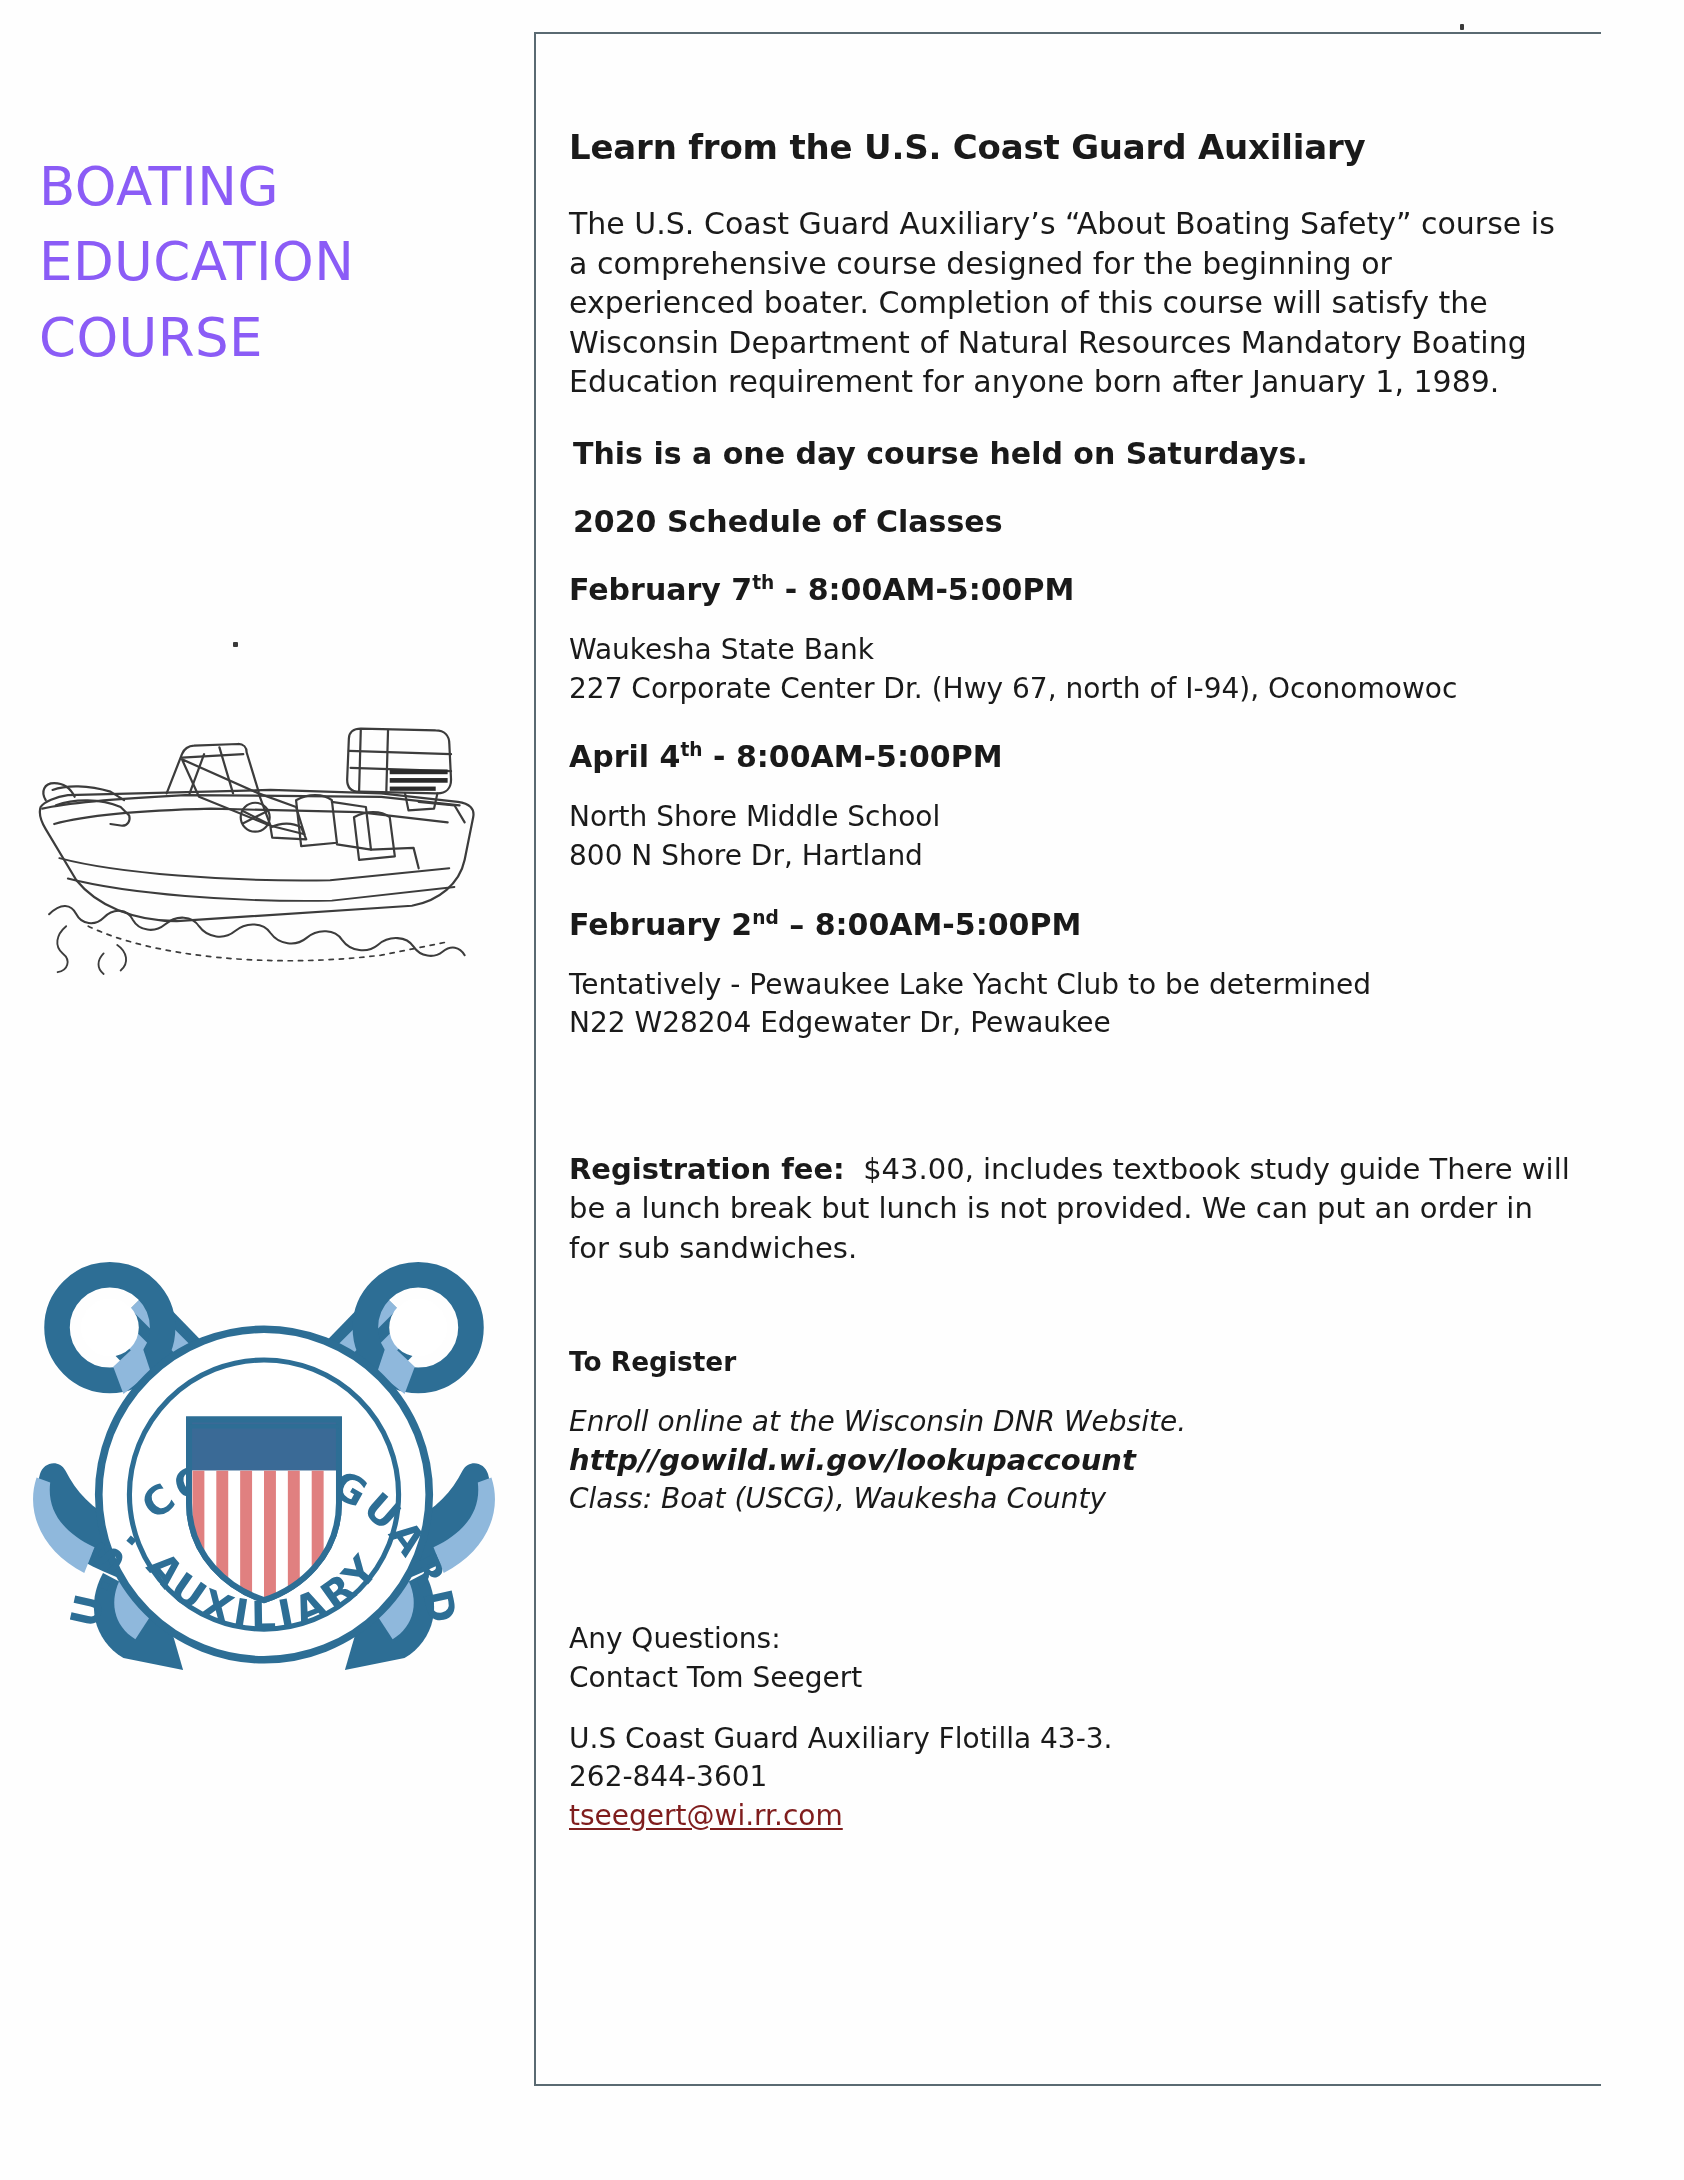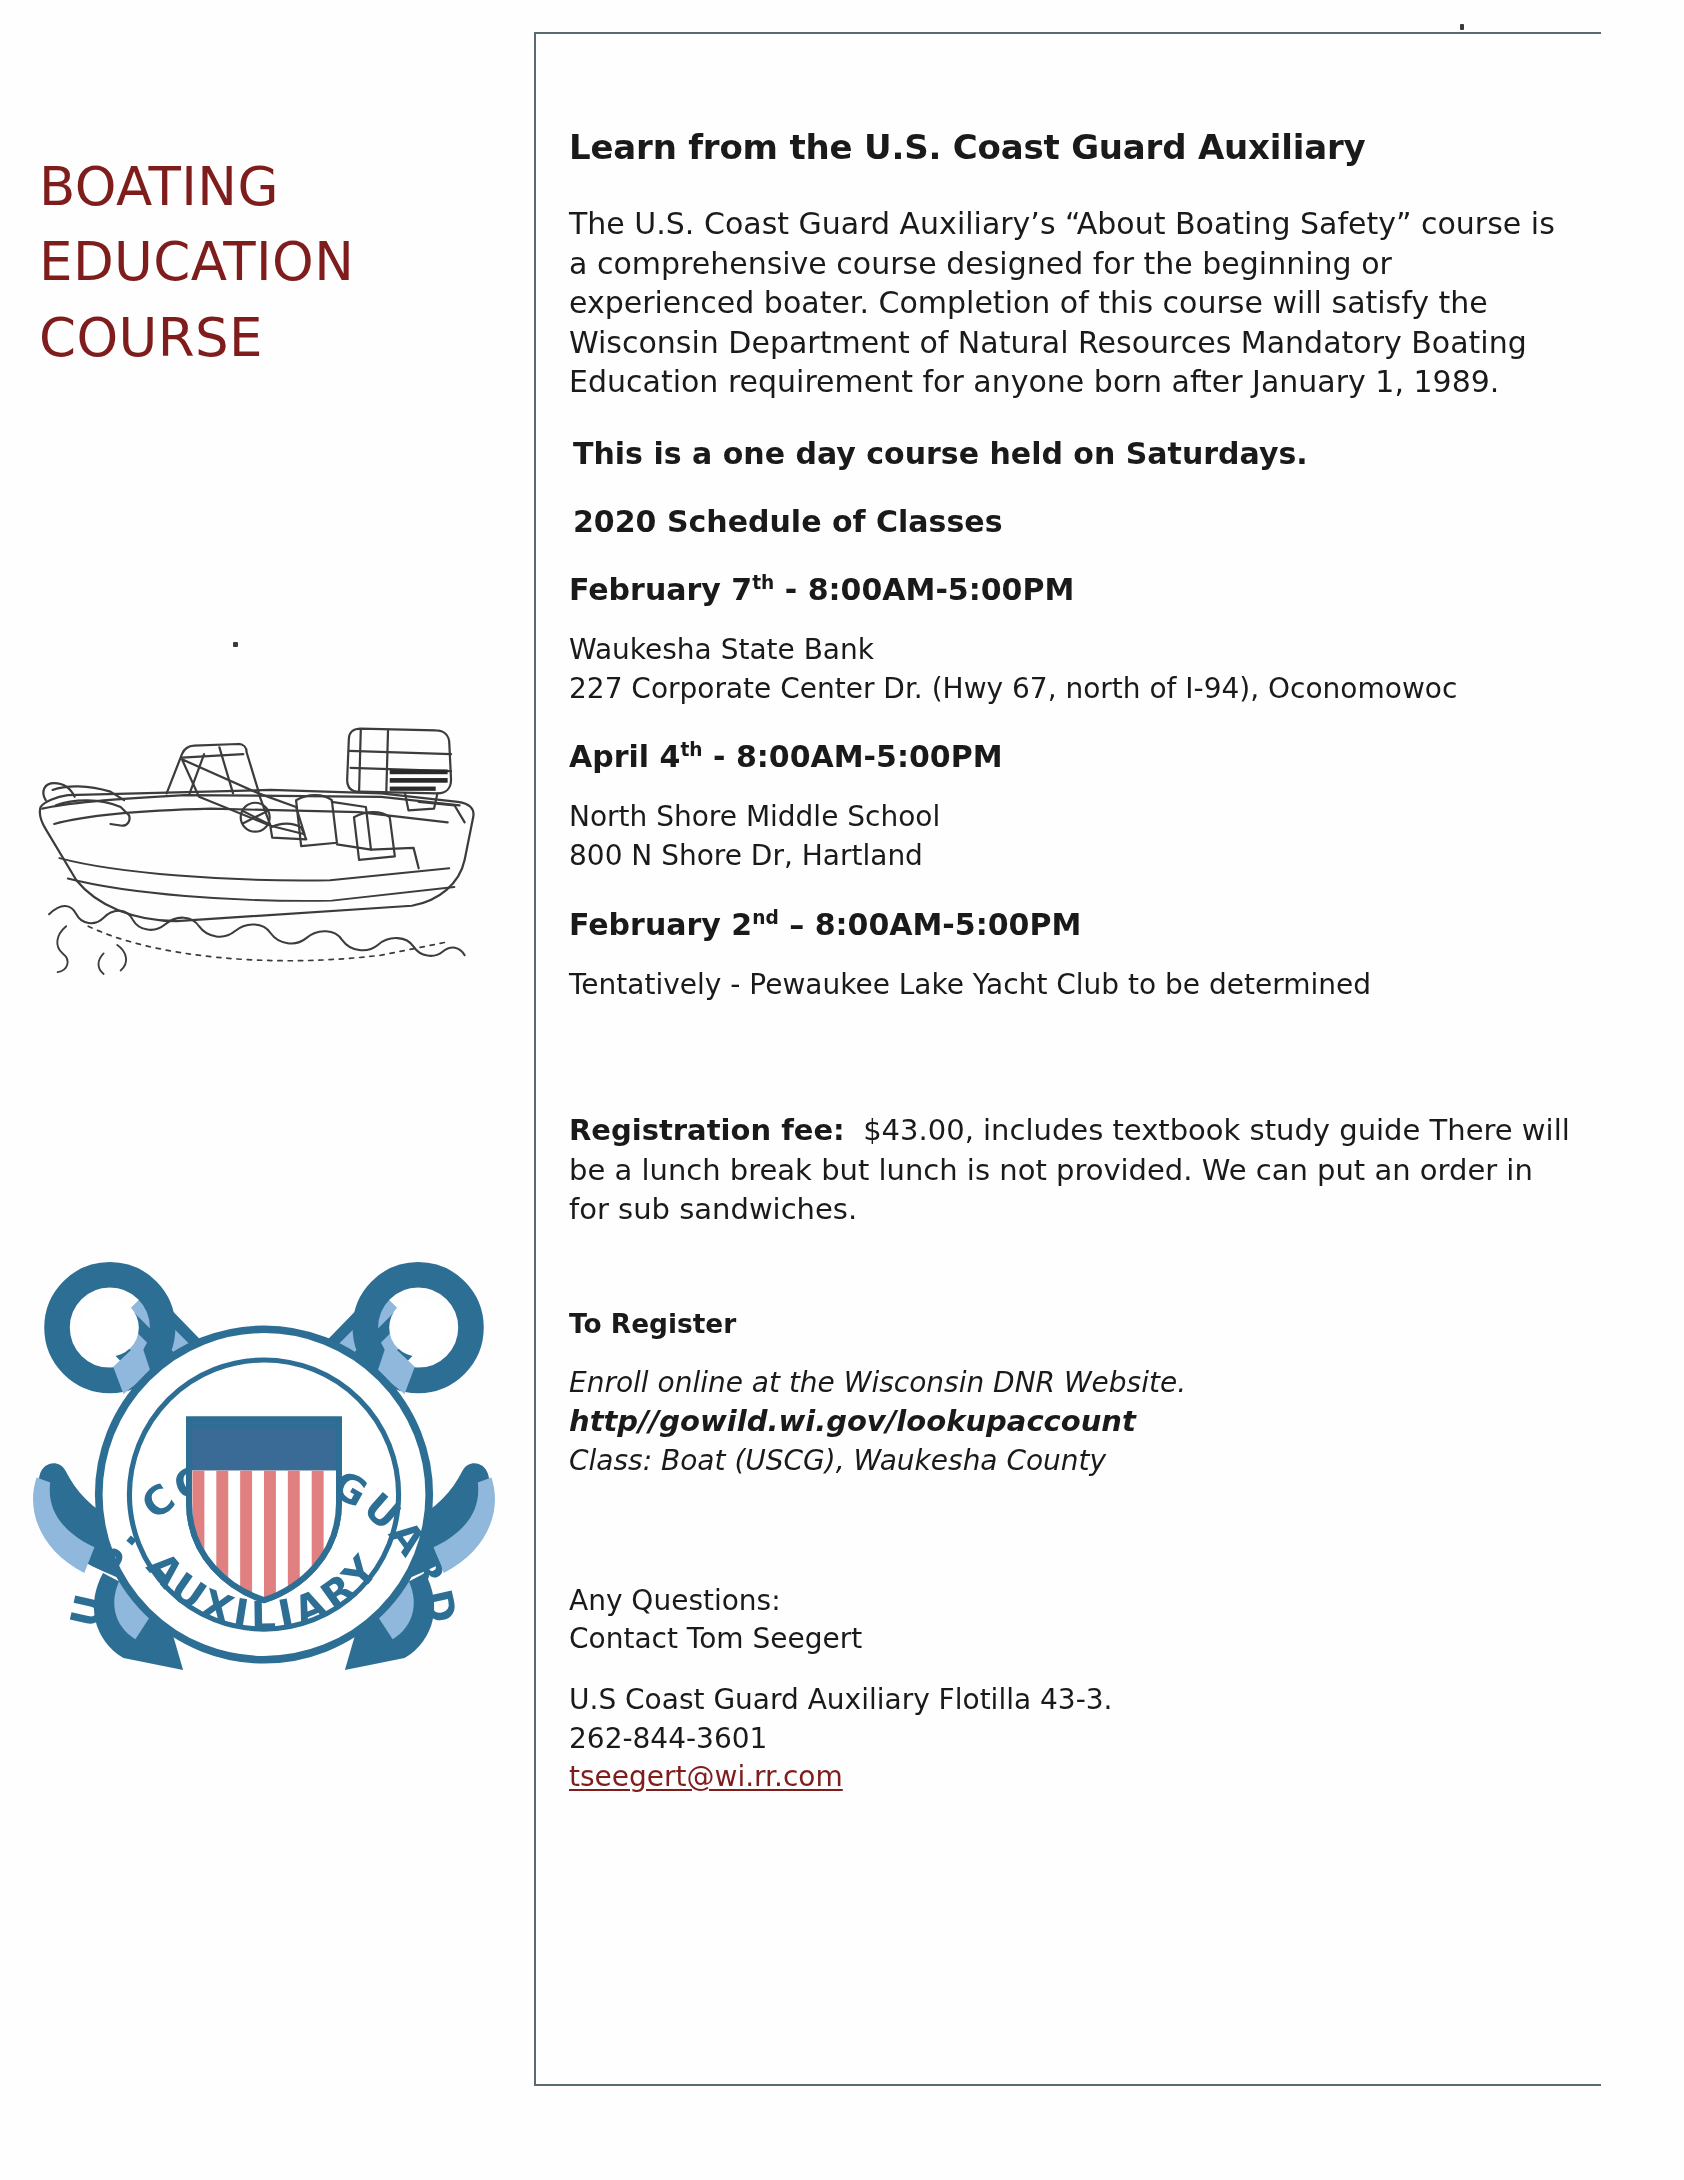--- a/index.html
+++ b/index.html
@@ -45,21 +45,21 @@
     position: absolute;
     left: 0; top: 0;
     width: 534px; height: 2181px;
   }
 
   #poster-title {
     position: absolute;
     left: 39px;
     top: 149px;
     width: 477px;
-    color: #7f1d1d;
+    color: #8b5cf6;
     font-size: 53px;
     line-height: 1.42;
     font-weight: 400;
     letter-spacing: 0.4px;
     font-family: "DejaVu Sans", sans-serif;
   }
   #poster-title .tline { display: block; white-space: nowrap; }
 
   #boat-art {
     position: absolute;
@@ -355,20 +355,21 @@
     <p class="venue">
       <span>North Shore Middle School</span>
       <span>800 N Shore Dr, Hartland</span>
     </p>
 
     <p class="date-line">
       <span>February</span>&nbsp;<span>2</span><sup>nd</sup>&nbsp;<span>–</span>&nbsp;<span>8:00AM-5:00PM</span>
     </p>
     <p class="venue">
       <span>Tentatively - Pewaukee Lake Yacht Club to be determined</span>
+      <span>N22 W28204 Edgewater Dr, Pewaukee</span>
     </p>
 
     <div class="gap-lg"></div>
 
     <p class="fee-block">
       <b>Registration fee:</b>&nbsp;&nbsp;<span>$43.00, includes textbook study guide</span>
       <span>There will be a lunch break but lunch is not provided. We can put an order in for sub sandwiches.</span>
     </p>
 
     <div class="gap-lg"></div>

